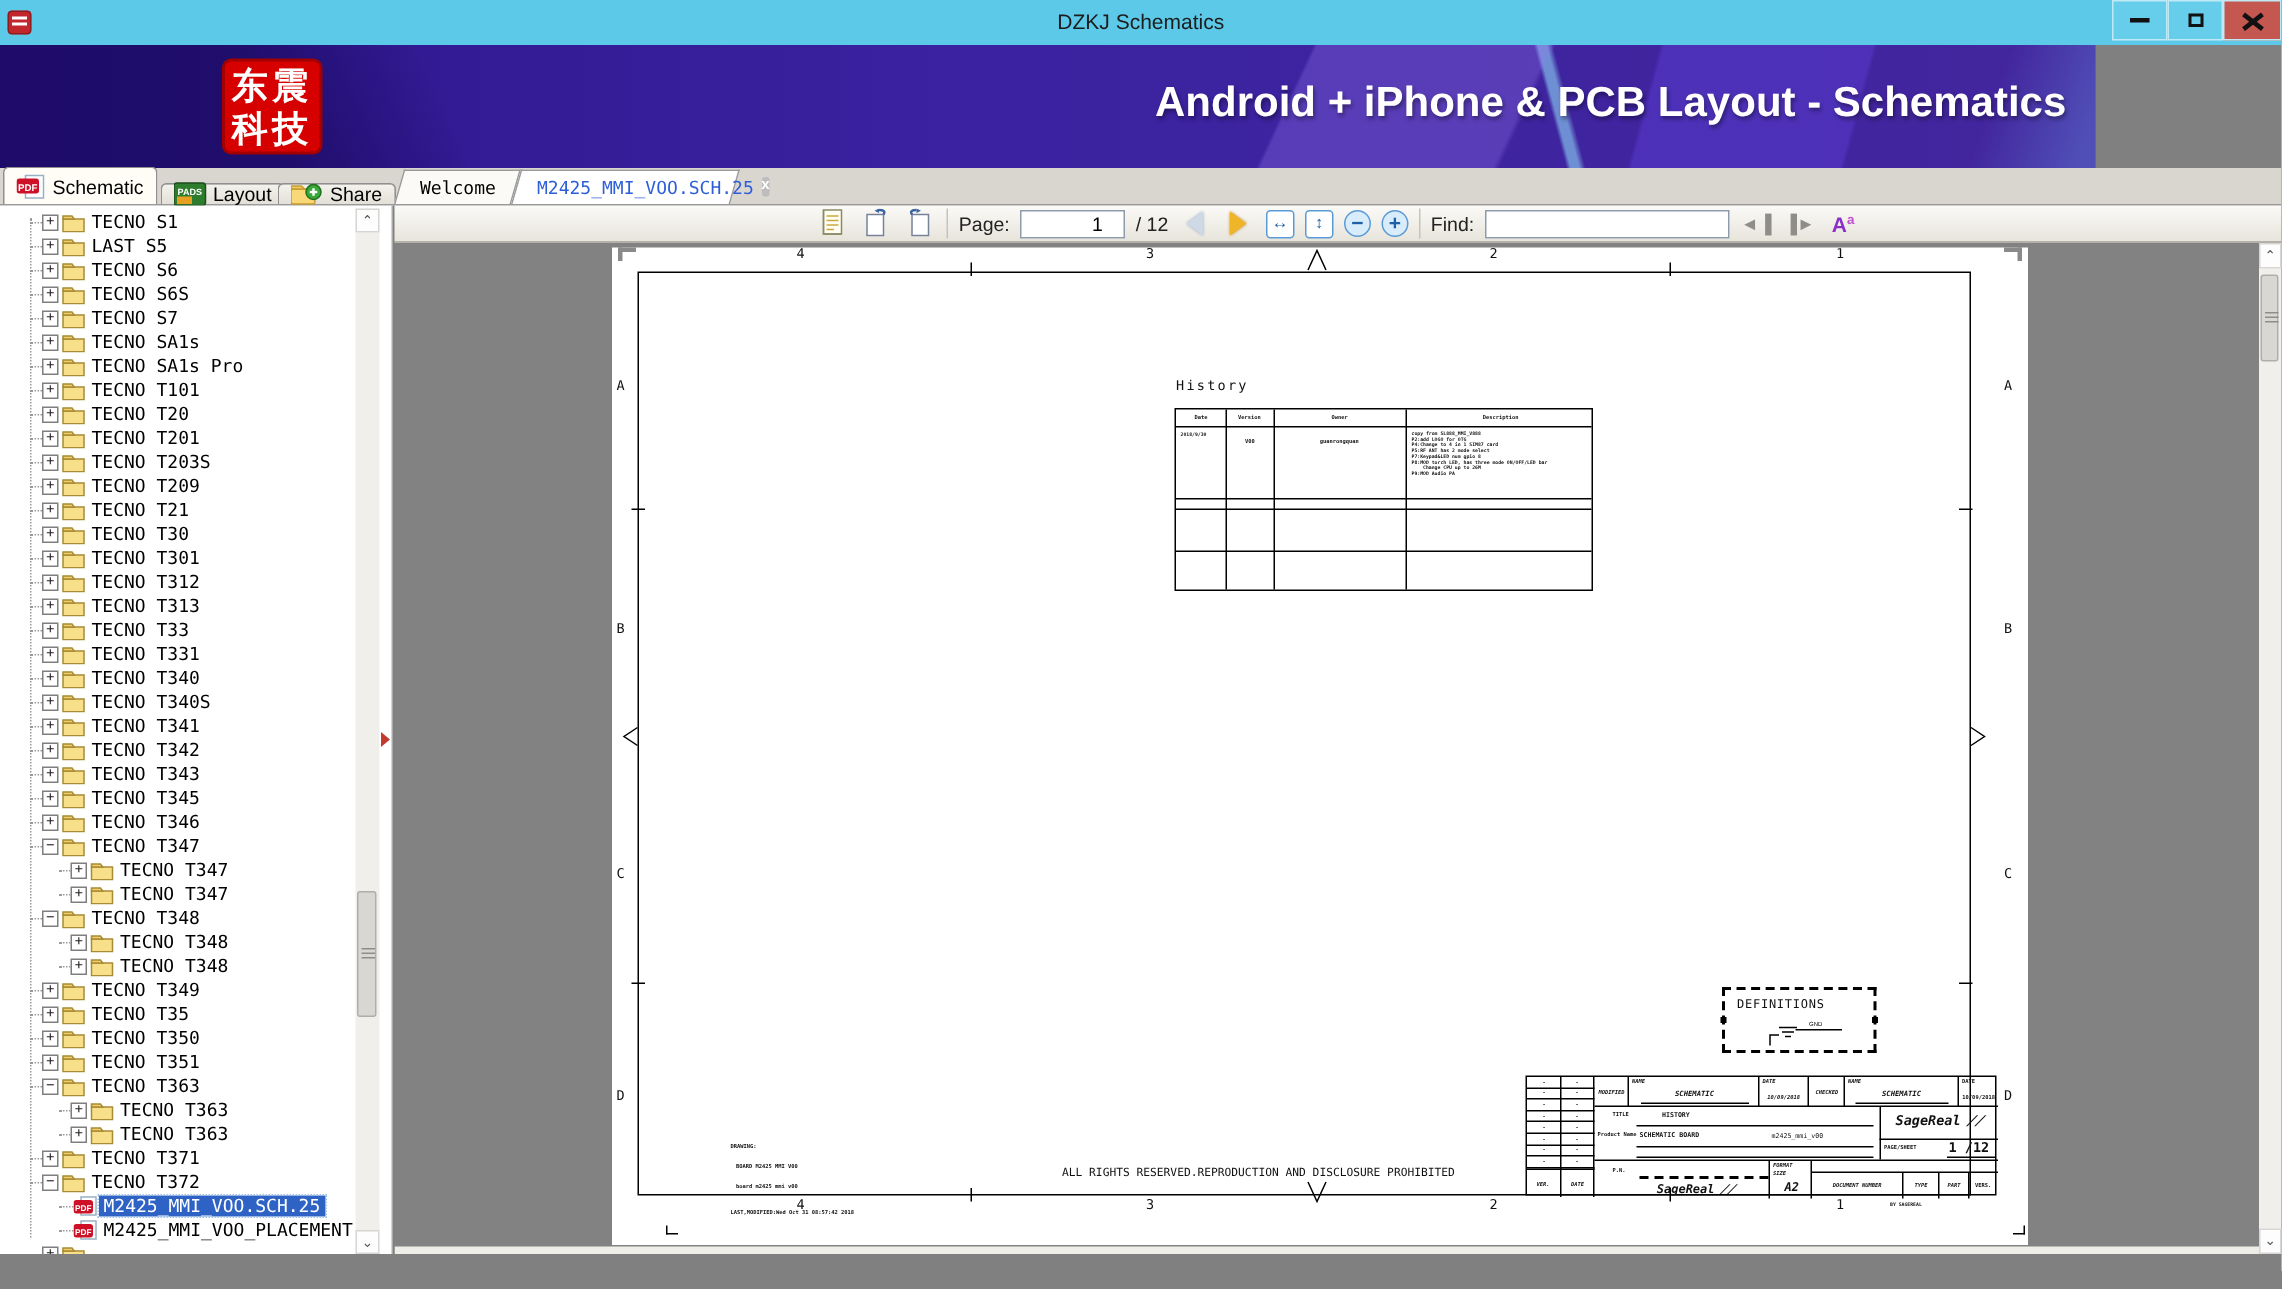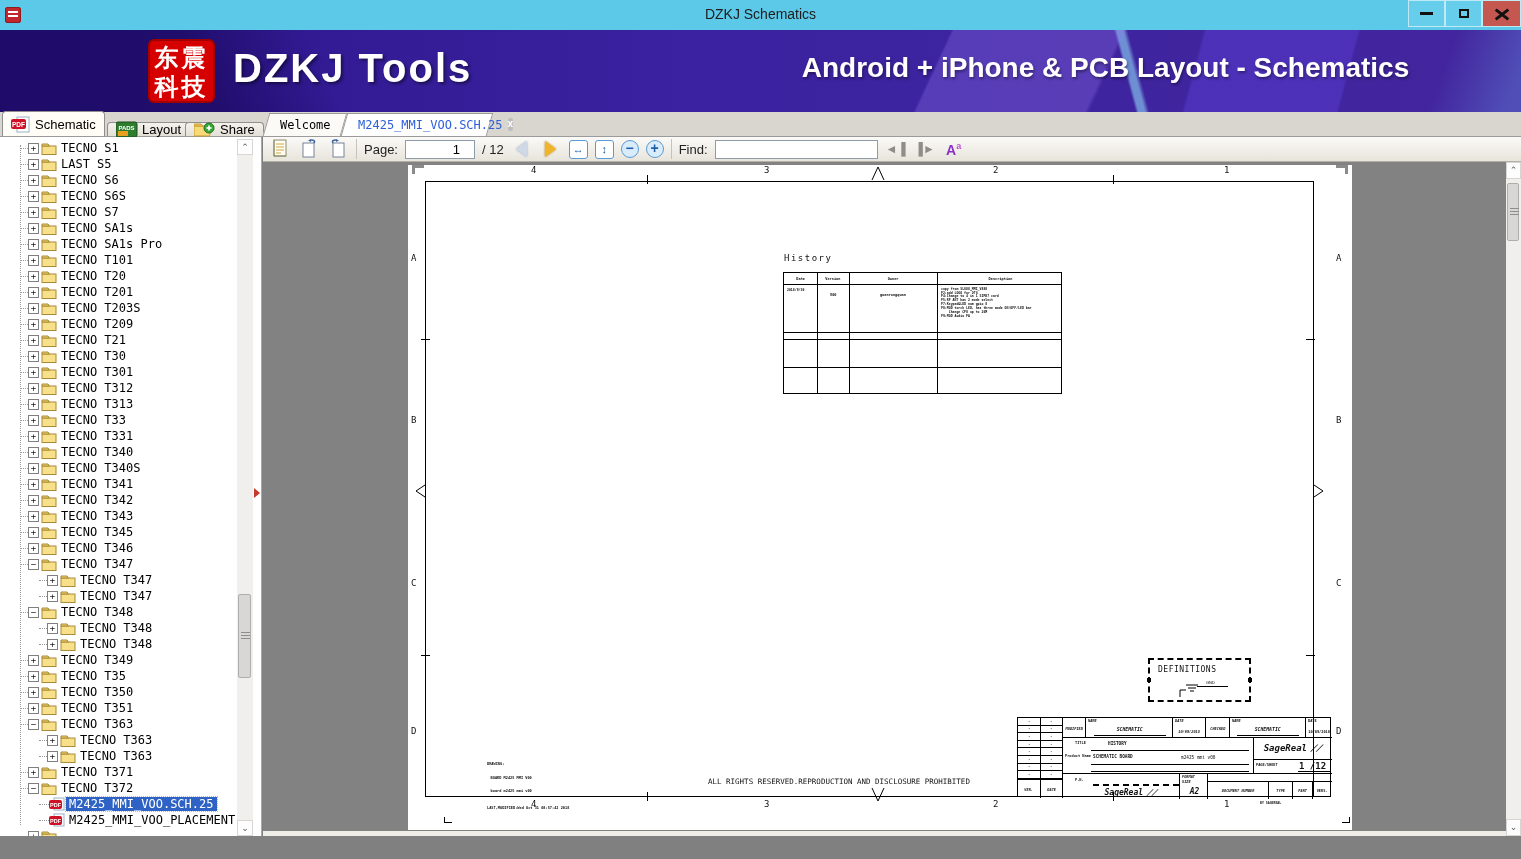--- a/index.html
+++ b/index.html
@@ -17,21 +17,21 @@
   .btn-min { right:76px; background:#66cdeb; }
   .btn-max { right:39px; background:#66cdeb; }
   .btn-close { right:0; width:39px; background:#c4574f; }
   .glyph-min { width:13px; height:3px; background:#111; }
   .glyph-max { width:10px; height:9px; border:2px solid #111; }
   .glyph-close { position:relative; width:14px; height:12px; }
   .glyph-close::before,.glyph-close::after { content:""; position:absolute; left:-1px; top:5px; width:16px; height:3px; background:#111; }
   .glyph-close::before { transform:rotate(38deg); } .glyph-close::after { transform:rotate(-38deg); }
 
   
-  .banner { position:absolute; left:0; top:30px; width:1521px; height:82px;
+  .banner { position:absolute; left:0; top:30px; width:1397px; height:82px;
     background:
       linear-gradient(115deg, rgba(0,0,0,0) 61%, rgba(150,120,240,.30) 61.2% 72%, rgba(0,0,0,0) 72.3%),
       linear-gradient(65deg, rgba(20,5,80,.55) 0 14%, rgba(0,0,0,0) 22%),
       linear-gradient(290deg, rgba(120,200,255,.25) 0 1%, rgba(0,0,0,0) 6%),
       linear-gradient(75deg, rgba(0,0,0,0) 73.6%, rgba(150,230,255,.55) 73.8% 74.2%, rgba(0,0,0,0) 74.5%),
       linear-gradient(105deg, rgba(0,0,0,0) 78%, rgba(90,60,210,.5) 78.2% 88%, rgba(0,0,0,0) 88.2%),
       linear-gradient(90deg,#2a1488,#3a22a0 45%,#43269e);
     overflow:hidden;padding-left:32px; }
   .logo-seal { position:absolute; left:148px; top:9px; width:67px; height:64px; background:#d60000; border-radius:6px;
                border:2px solid #a30000; color:#fff; text-align:center; font-weight:bold;
@@ -74,21 +74,21 @@
   .sb-btn { position:absolute; left:0; width:100%; height:16px; background:#fdfdfd; border:1px solid #d8d6d2; color:#555;
             font-size:9px; line-height:14px; text-align:center; }
   .sb-thumb { position:absolute; left:1px; width:13px; background:#d9d7d3; border:1px solid #b0aeaa; border-radius:2px; }
   .sb-grip { position:absolute; left:2px; width:9px; height:1px; background:#8f8d89; box-shadow:0 3px 0 #8f8d89, 0 6px 0 #8f8d89; }
   .splitter-arrow { position:absolute; left:254px; top:488px; width:0; height:0; border-left:6px solid #c23b2e;
                     border-top:5px solid transparent; border-bottom:5px solid transparent; z-index:5; }
 
   
   .toolbar { position:absolute; left:263px; top:137px; width:1258px; height:25px;
              background:linear-gradient(#fbfaf7,#e7e4db); border-bottom:1px solid #b3b0a7;
-             display:flex; align-items:center; gap:7px; padding:0 6px; }
+             display:flex; align-items:center; gap:7px; padding:0 6px;justify-content:center; }
   .tb-sep { width:1px; height:20px; background:#c6c3ba; }
   .tb-ibtn { display:flex; align-items:center; justify-content:center; width:22px; height:22px; }
   .tb-label { font-size:13px; color:#222; }
   .page-input { width:70px; height:19px; border:1px solid #8e9bab; font-size:13px; text-align:right; padding-right:14px;
                 font-family:"Liberation Sans",sans-serif; }
   .find-input { width:163px; height:19px; border:1px solid #8e9bab; font-size:13px; padding:0 4px; }
   .tri-l { width:0; height:0; border-right:11px solid #cfd9e6; border-top:8px solid transparent; border-bottom:8px solid transparent;
            filter:drop-shadow(0 0 1px #8fa6c4); }
   .tri-r { width:0; height:0; border-left:11px solid #f0b429; border-top:8px solid transparent; border-bottom:8px solid transparent;
            filter:drop-shadow(0 0 1px #b97f12); }
@@ -168,21 +168,20 @@
     <div class="win-btn btn-close">
         <div class="glyph-close"></div>
       </div>
   </div>
 
   <div class="banner">
     <div class="logo-seal">
       <div>东震</div>
       <div>科技</div>
     </div>
-    <div class="brand-name">DZKJ Tools</div>
     <div class="tagline">Android + iPhone &amp; PCB Layout - Schematics</div>
   </div>
 
   <div class="tabbar">
     <div class="mode-tab active" style="left:2px;">
       <svg width="20" height="17">
         <rect x="6" y="1" width="12" height="15" fill="#fff" stroke="#9ab0c4"></rect>
         <rect x="0" y="3" width="15" height="10" rx="2" fill="#ce1126"></rect>
         <text x="7.5" y="11" font-size="6.5" font-weight="bold" fill="#fff" text-anchor="middle">PDF</text>
       </svg>

